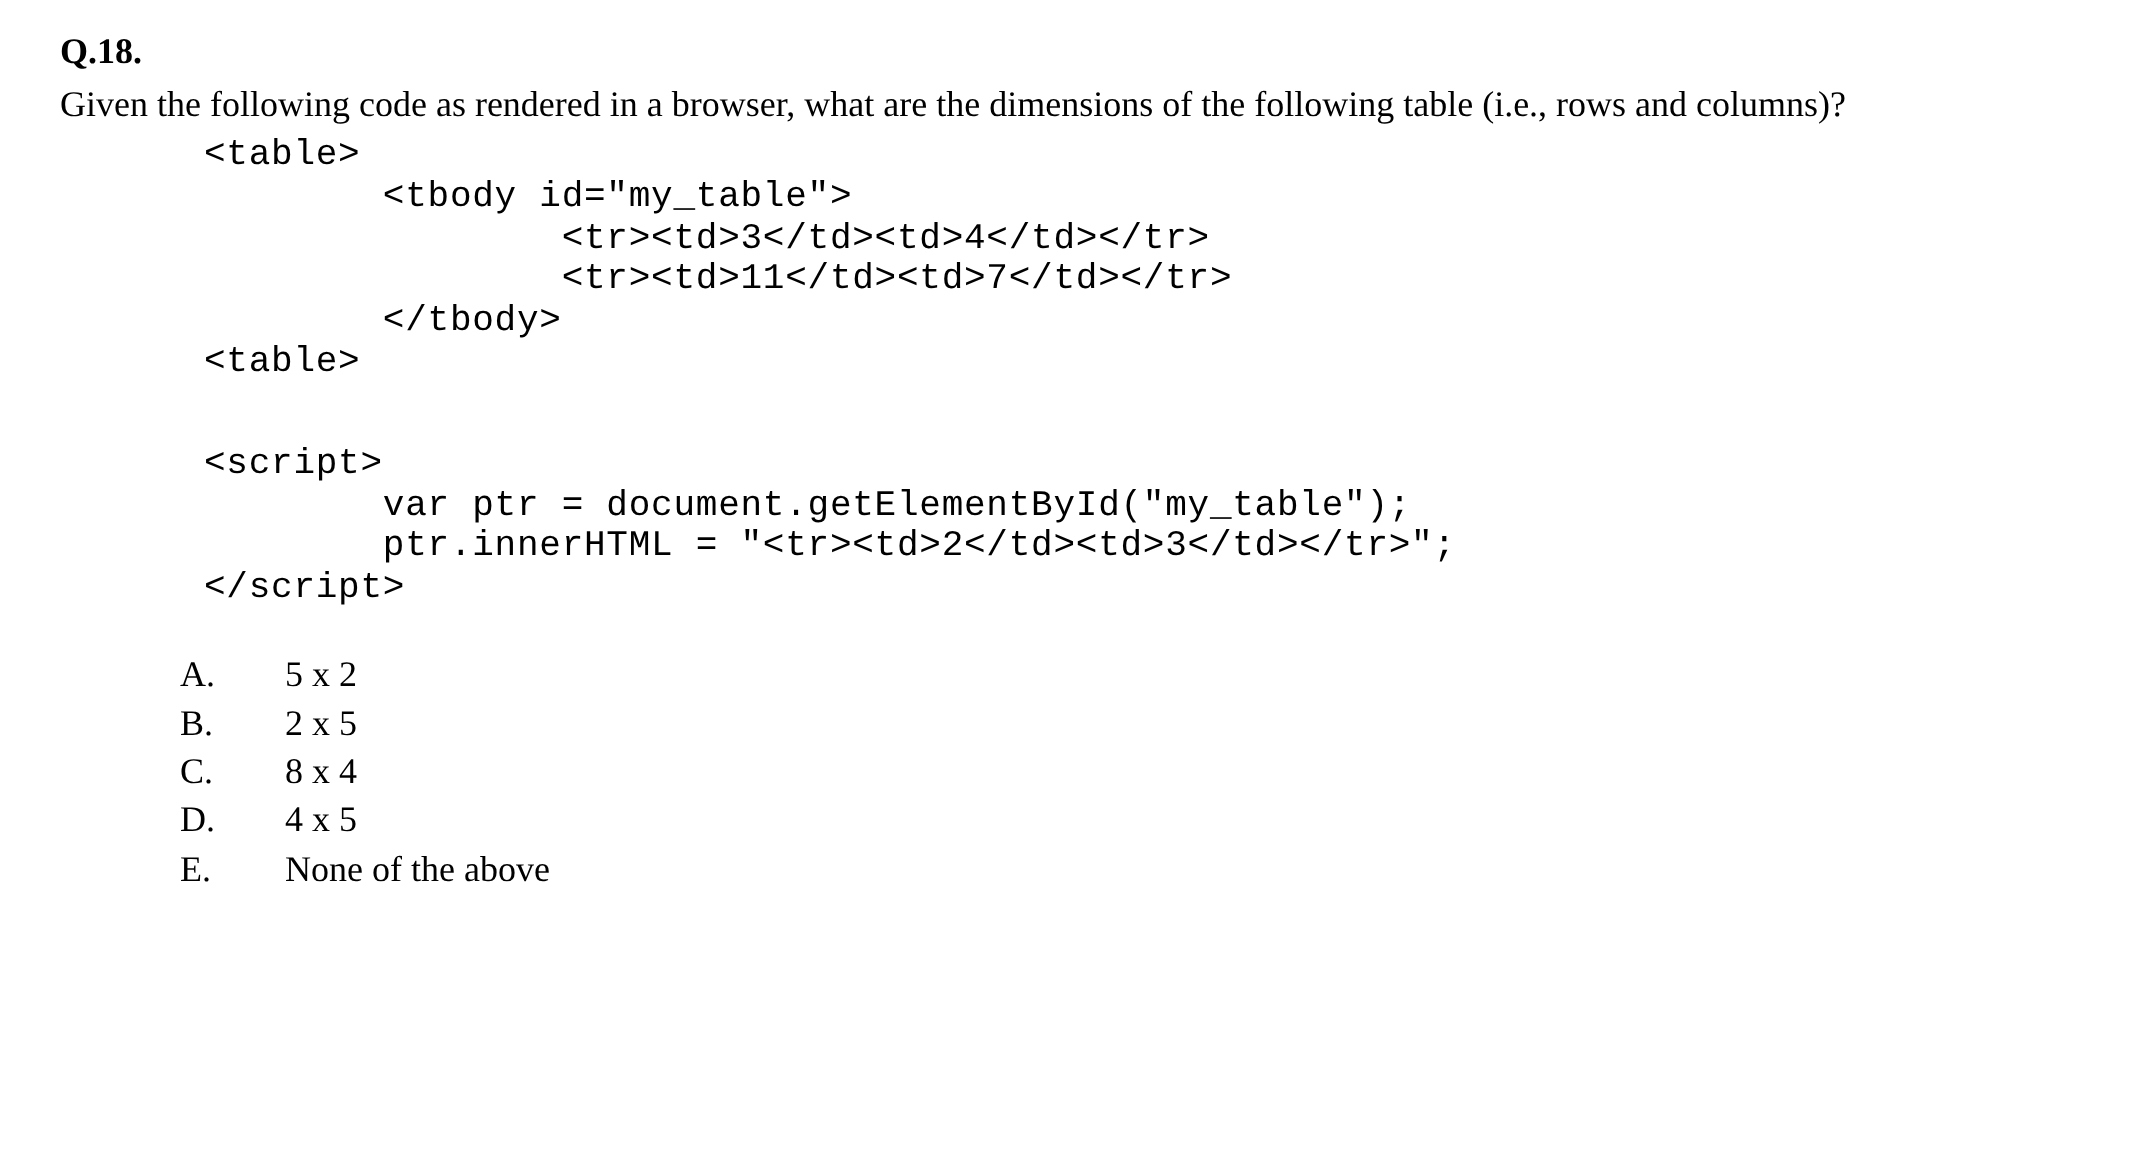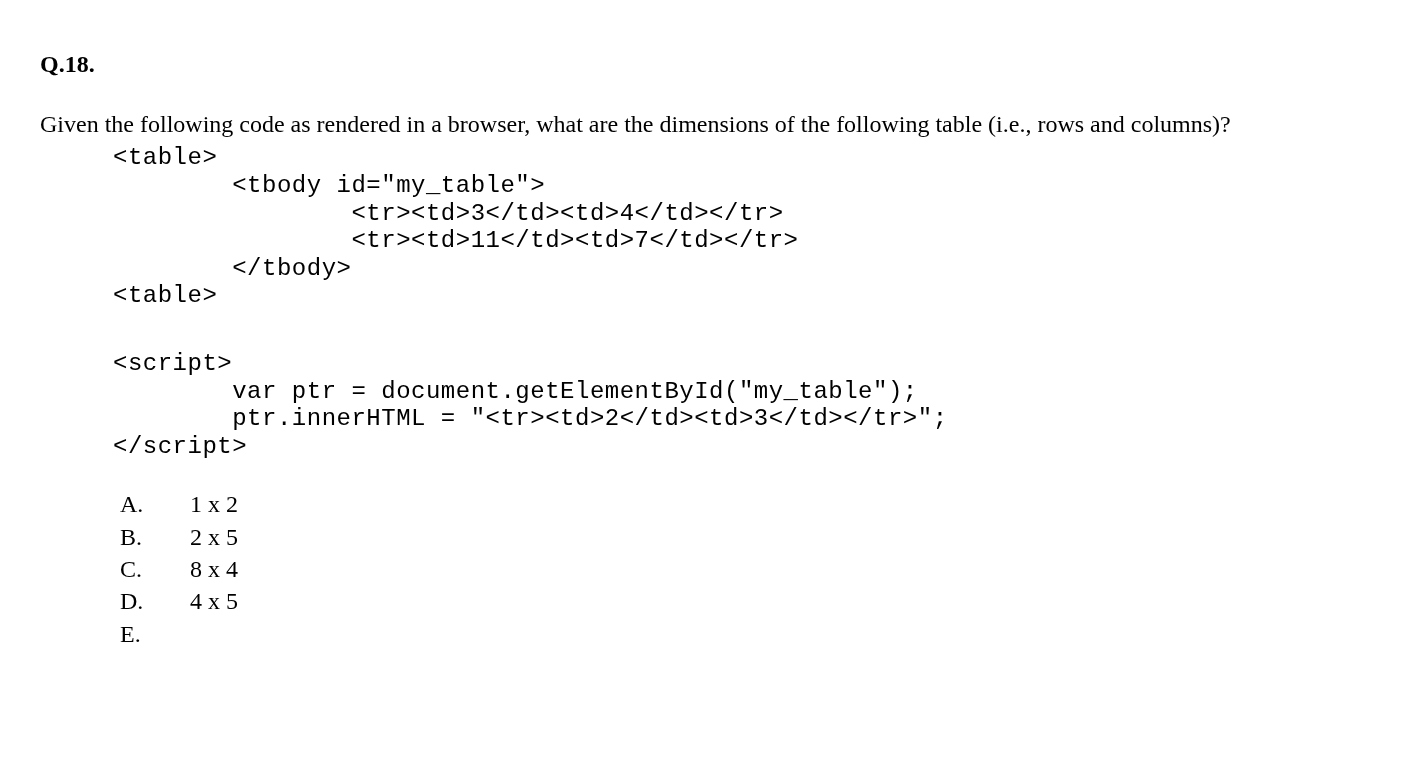--- a/index.html
+++ b/index.html
@@ -9,26 +9,25 @@
     font-size: 24px;
     color: #000;
     background: #fff;
     line-height: 1.3;
   }
   .qnum {
     font-weight: bold;
   }
   .prompt {
     margin-bottom: 4px;
-    margin-top: 29px;
   }
   .codeblock {
     font-family: "Courier New", Courier, monospace;
     white-space: pre;
-    margin-left: 73px;
+    margin-left: 96px;
     letter-spacing: 0.5px;
     line-height: 1.15;
   }
   .options {
     margin-top: 28px;
     margin-left: 80px;
   }
   .opt {
     display: flex;
     gap: 40px;
@@ -56,30 +55,31 @@
 <div style="height:40px"></div>
 
 <div class="codeblock">&lt;script&gt;
         var ptr = document.getElementById("my_table");
         ptr.innerHTML = "&lt;tr&gt;&lt;td&gt;2&lt;/td&gt;&lt;td&gt;3&lt;/td&gt;&lt;/tr&gt;";
 &lt;/script&gt;</div>
 
 <div class="options">
   <div class="opt">
     <span class="letter">A.</span>
-    <span>1 x 2</span>
+    <span>5 x 2</span>
   </div>
   <div class="opt">
     <span class="letter">B.</span>
     <span>2 x 5</span>
   </div>
   <div class="opt">
     <span class="letter">C.</span>
     <span>8 x 4</span>
   </div>
   <div class="opt">
     <span class="letter">D.</span>
     <span>4 x 5</span>
   </div>
   <div class="opt">
     <span class="letter">E.</span>
+    <span>None of the above</span>
   </div>
 </div>
 
 </body></html>

